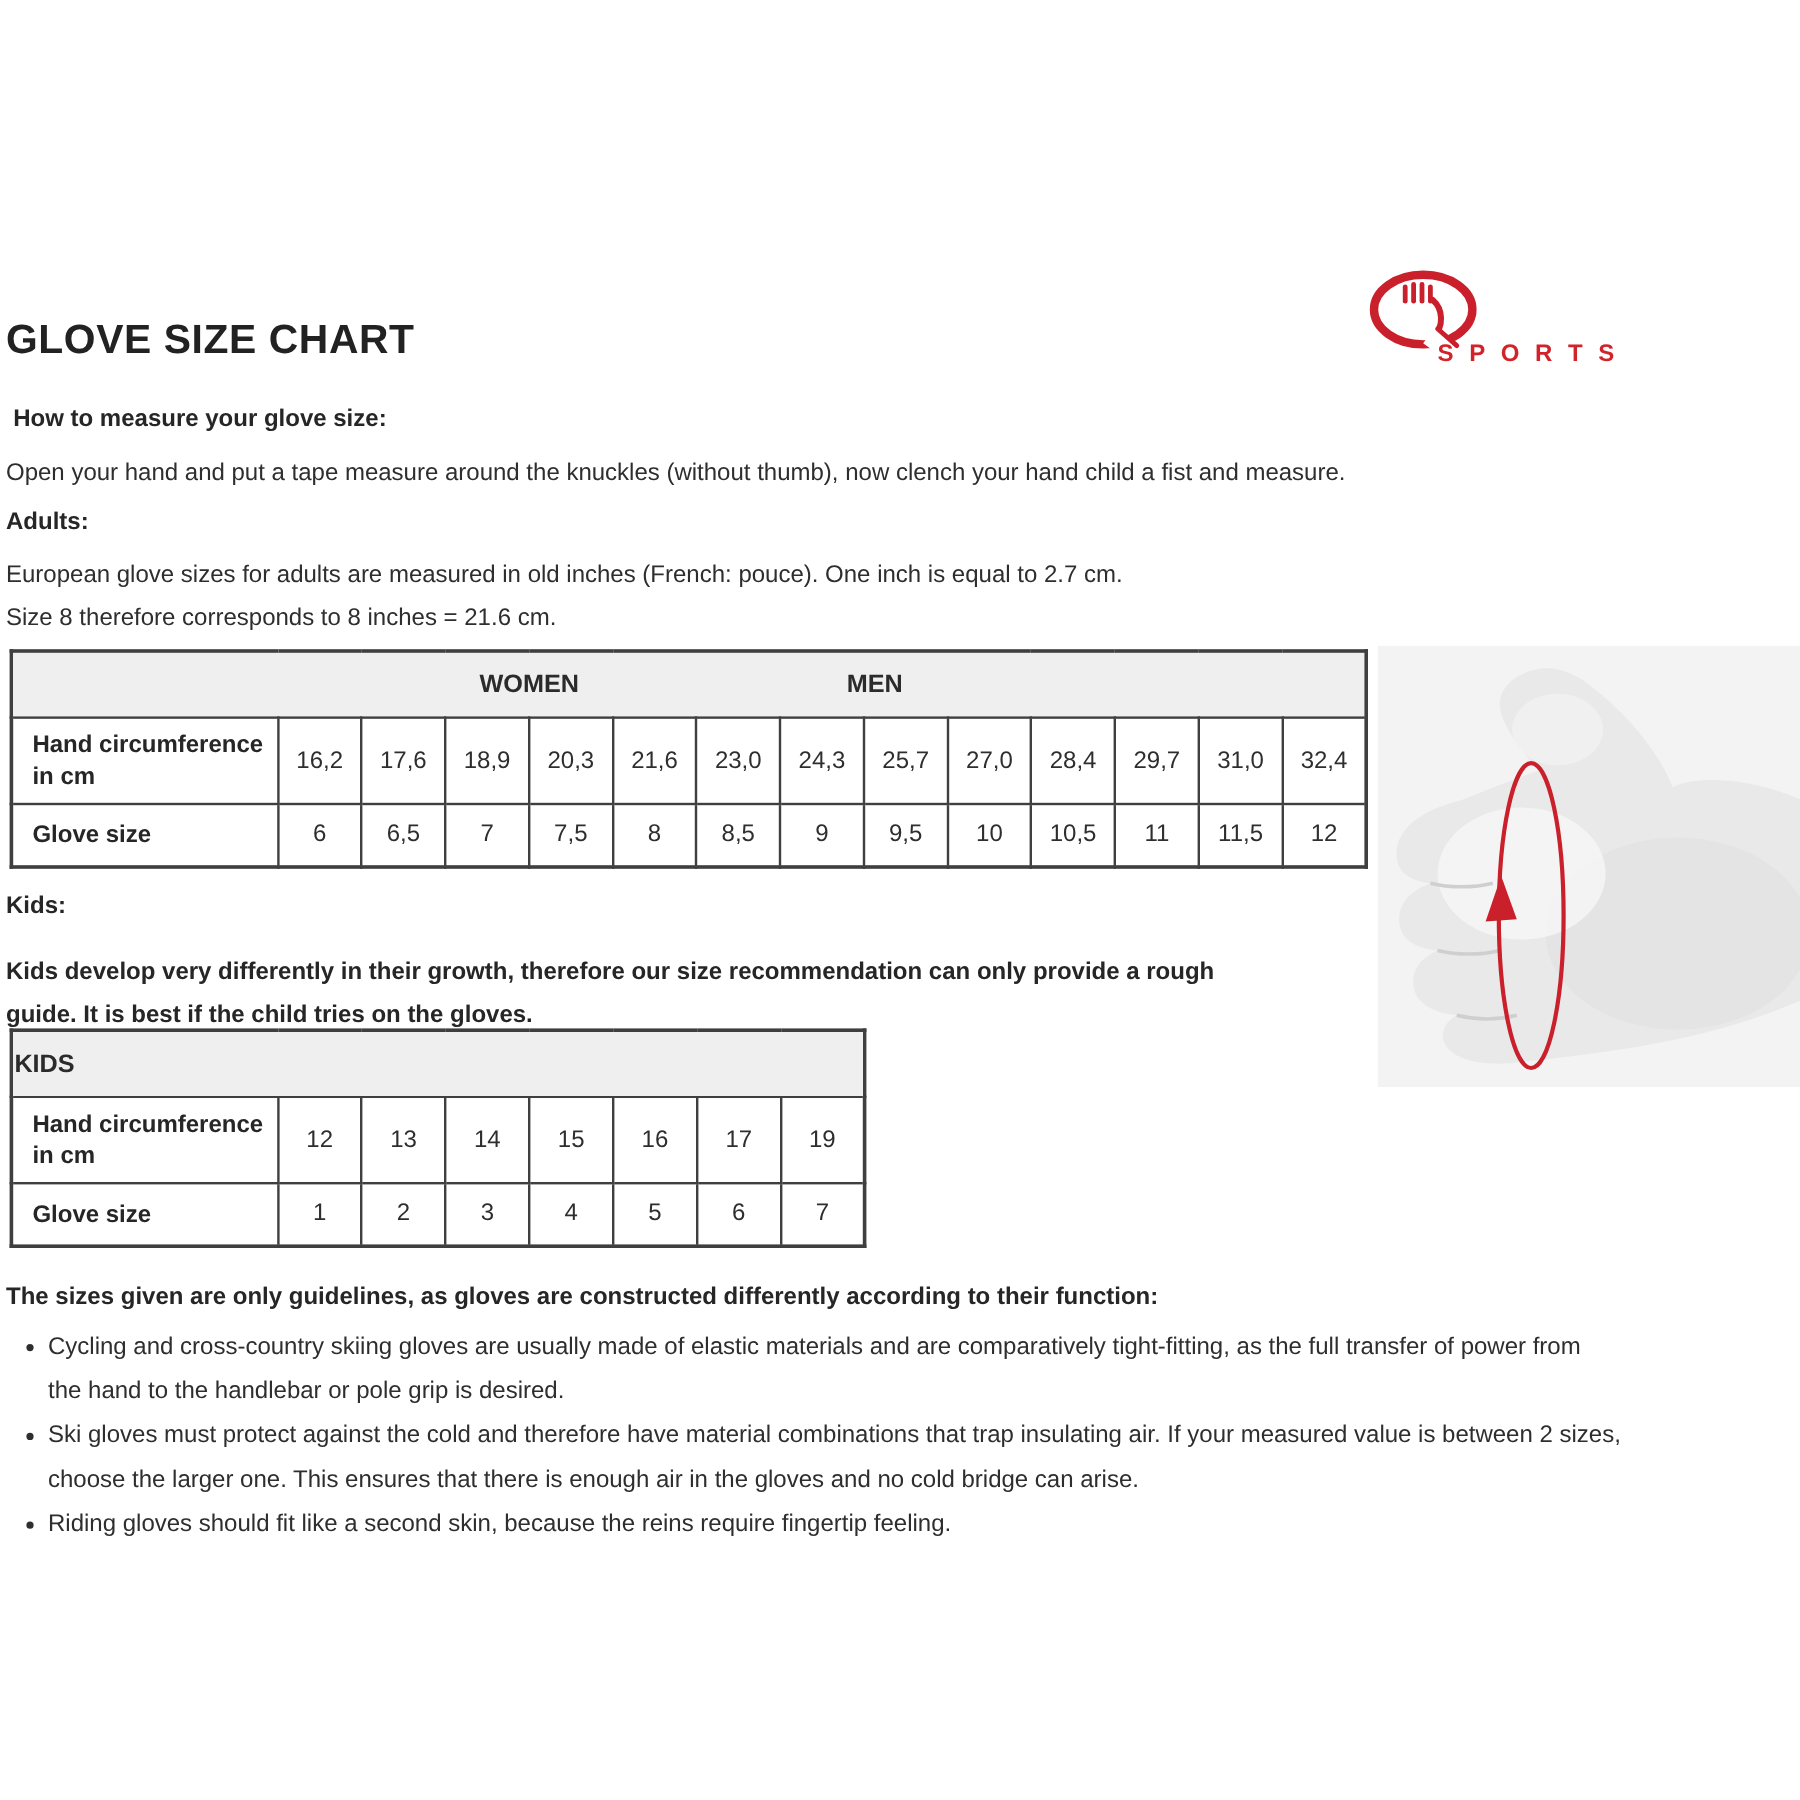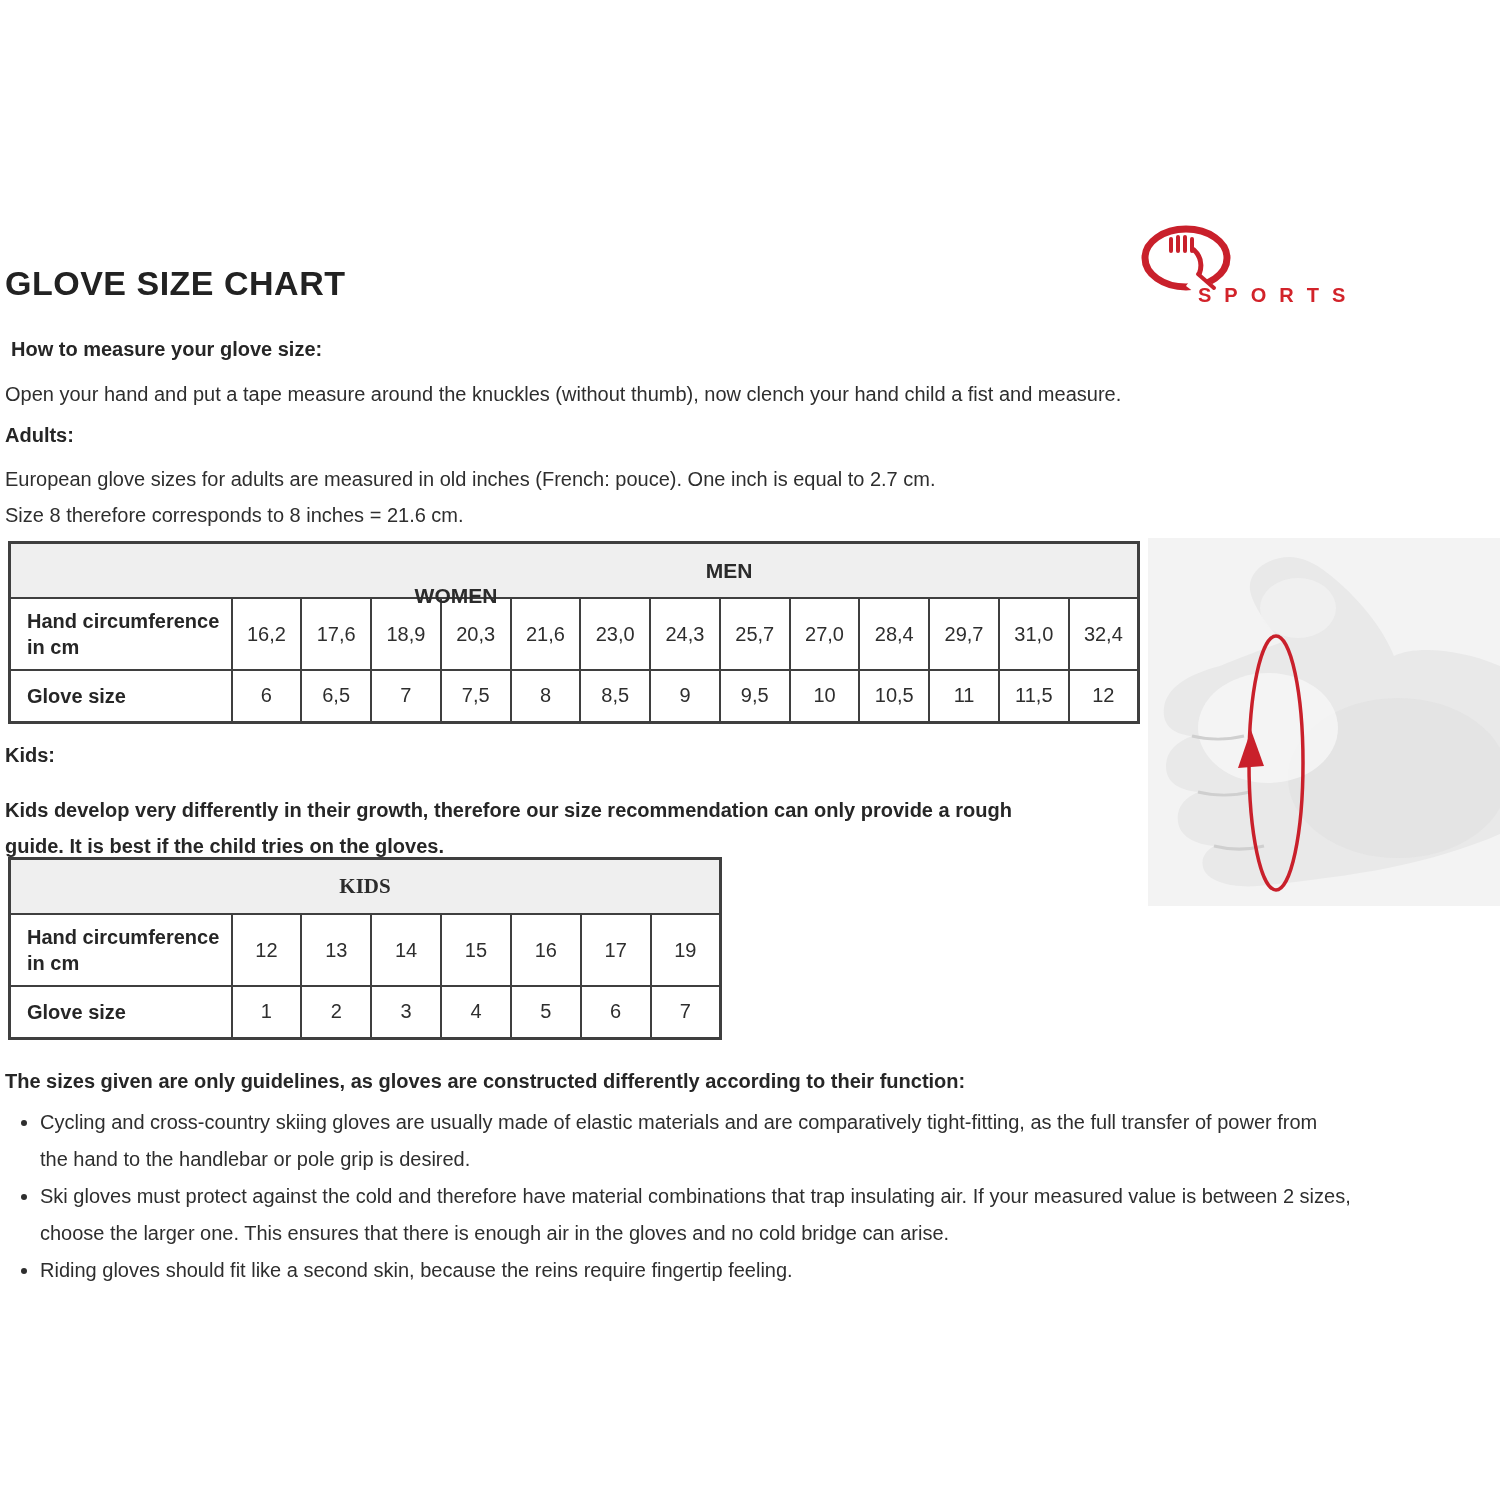--- a/index.html
+++ b/index.html
@@ -23,21 +23,21 @@
   
   .h-bold{font-size:20px;font-weight:700;color:#262626;}
   .body-text{font-size:20px;font-weight:400;color:#2e2e2e;line-height:36px;}
   .bold-text{font-size:20px;font-weight:700;color:#262626;line-height:36px;margin-top:12px;}
 
   
   .sizetable{position:absolute;border-collapse:collapse;table-layout:fixed;border:3px solid #3f3f3f;background:#fff;}
   .sizetable td{border:2px solid #3f3f3f;vertical-align:middle;}
   .groupcell{background:#efefef;height:51px;font-weight:700;font-size:21px;color:#2b2b2b;position:relative;}
   .groupcell .glabel{position:absolute;top:50%;transform:translate(-50%,-50%);}
-  .kidscell{text-align:center;font-family:Liberation Serif, serif;}
+  .kidscell{text-align:left;}
   .rowlabel{font-weight:700;font-size:20px;line-height:26px;padding-left:16px;color:#262626;}
   .row-circ{height:72px;}
   .row-size{height:52px;}
   .sizetable td.num{text-align:center;font-size:20px;font-weight:400;color:#2e2e2e;padding:0;}
 
   
   .bullets{left:5px;top:1104px;width:1485px;margin:0;padding-left:35px;}
   .bullets li{font-size:20px;line-height:37px;color:#2e2e2e;}
 
   
@@ -70,21 +70,21 @@
 <div class="abs body-text" style="left:5px;top:497px;width:1480px;">Size 8 therefore corresponds to 8 inches = 21.6 cm.</div>
 
 <table class="sizetable" style="left:8px;top:541px;width:1132px;">
   <colgroup>
       <col style="width:222px;">
       <col span="13">
     </colgroup>
   <tbody>
       <tr>
     <td class="groupcell" colspan="14">
-      <span class="glabel" style="left:445px;margin-top:25px;">WOMEN</span>
+      <span class="glabel" style="left:430px;">WOMEN</span>
       <span class="glabel" style="left:718px;">MEN</span>
     </td>
   </tr>
   <tr class="row-circ">
     <td class="rowlabel pre">Hand circumference
 in cm</td>
   <td class="num">16,2</td>
         <td class="num">17,6</td>
         <td class="num">18,9</td>
         <td class="num">20,3</td>

